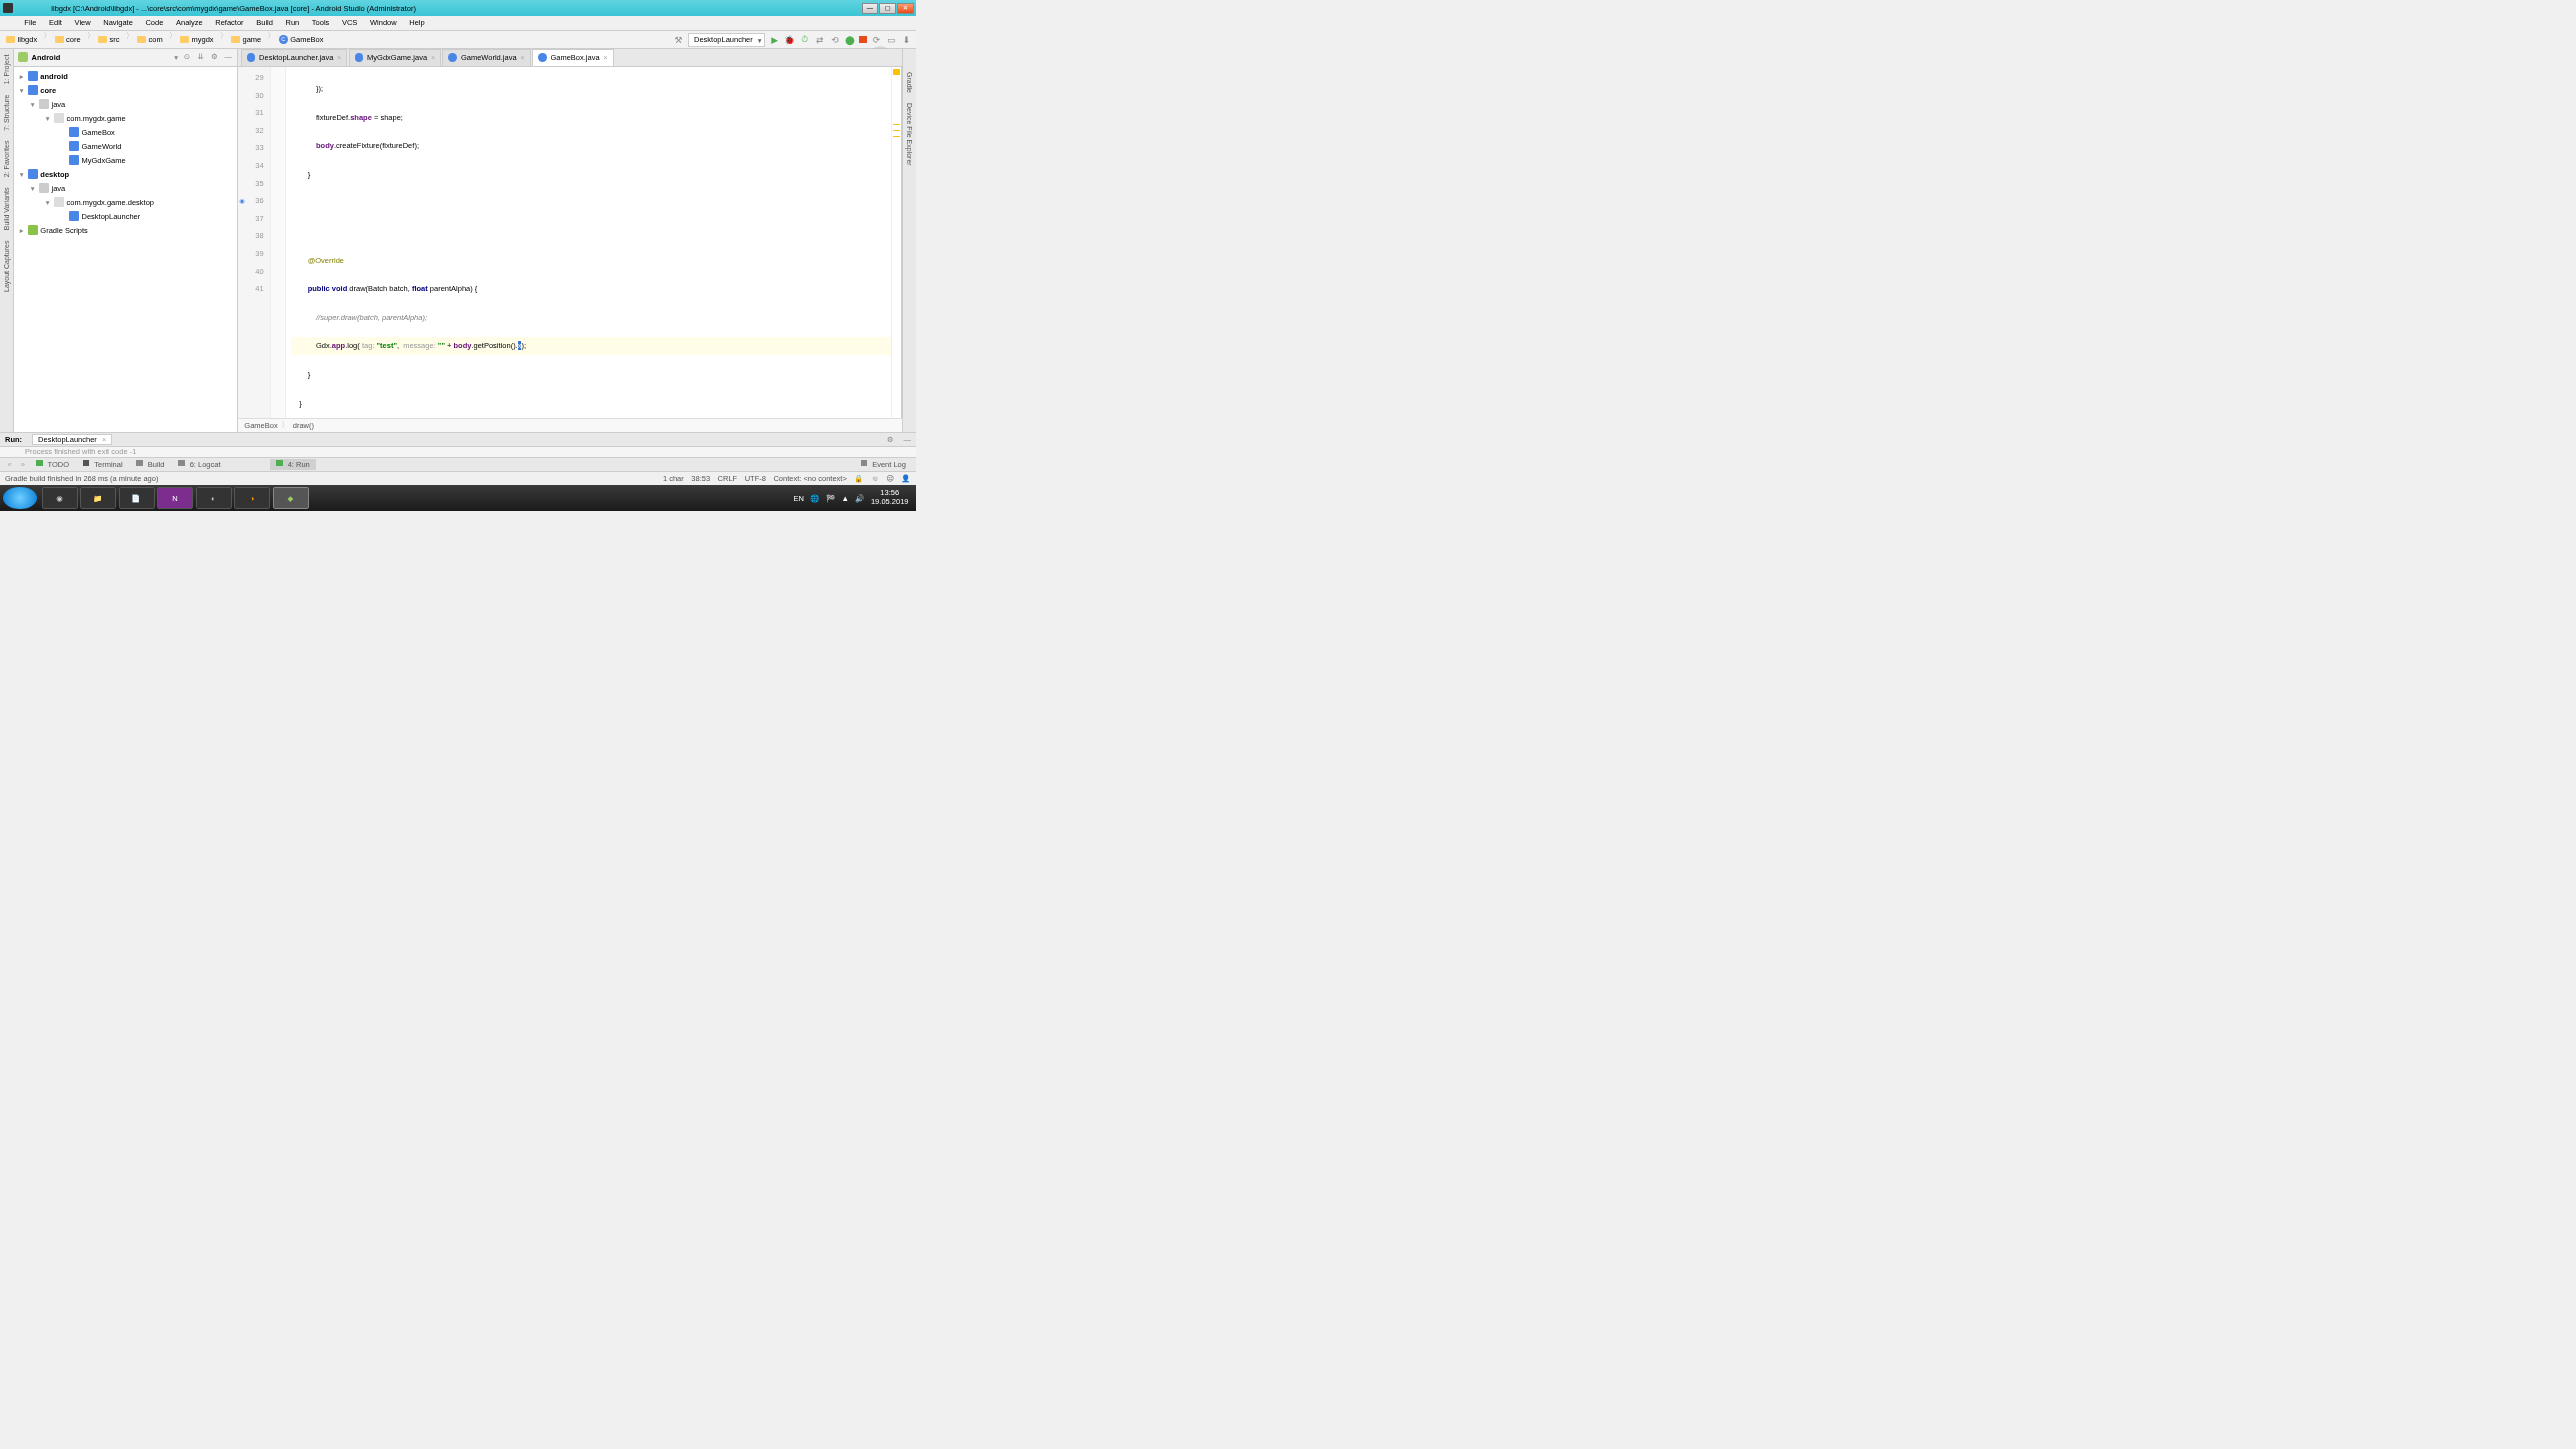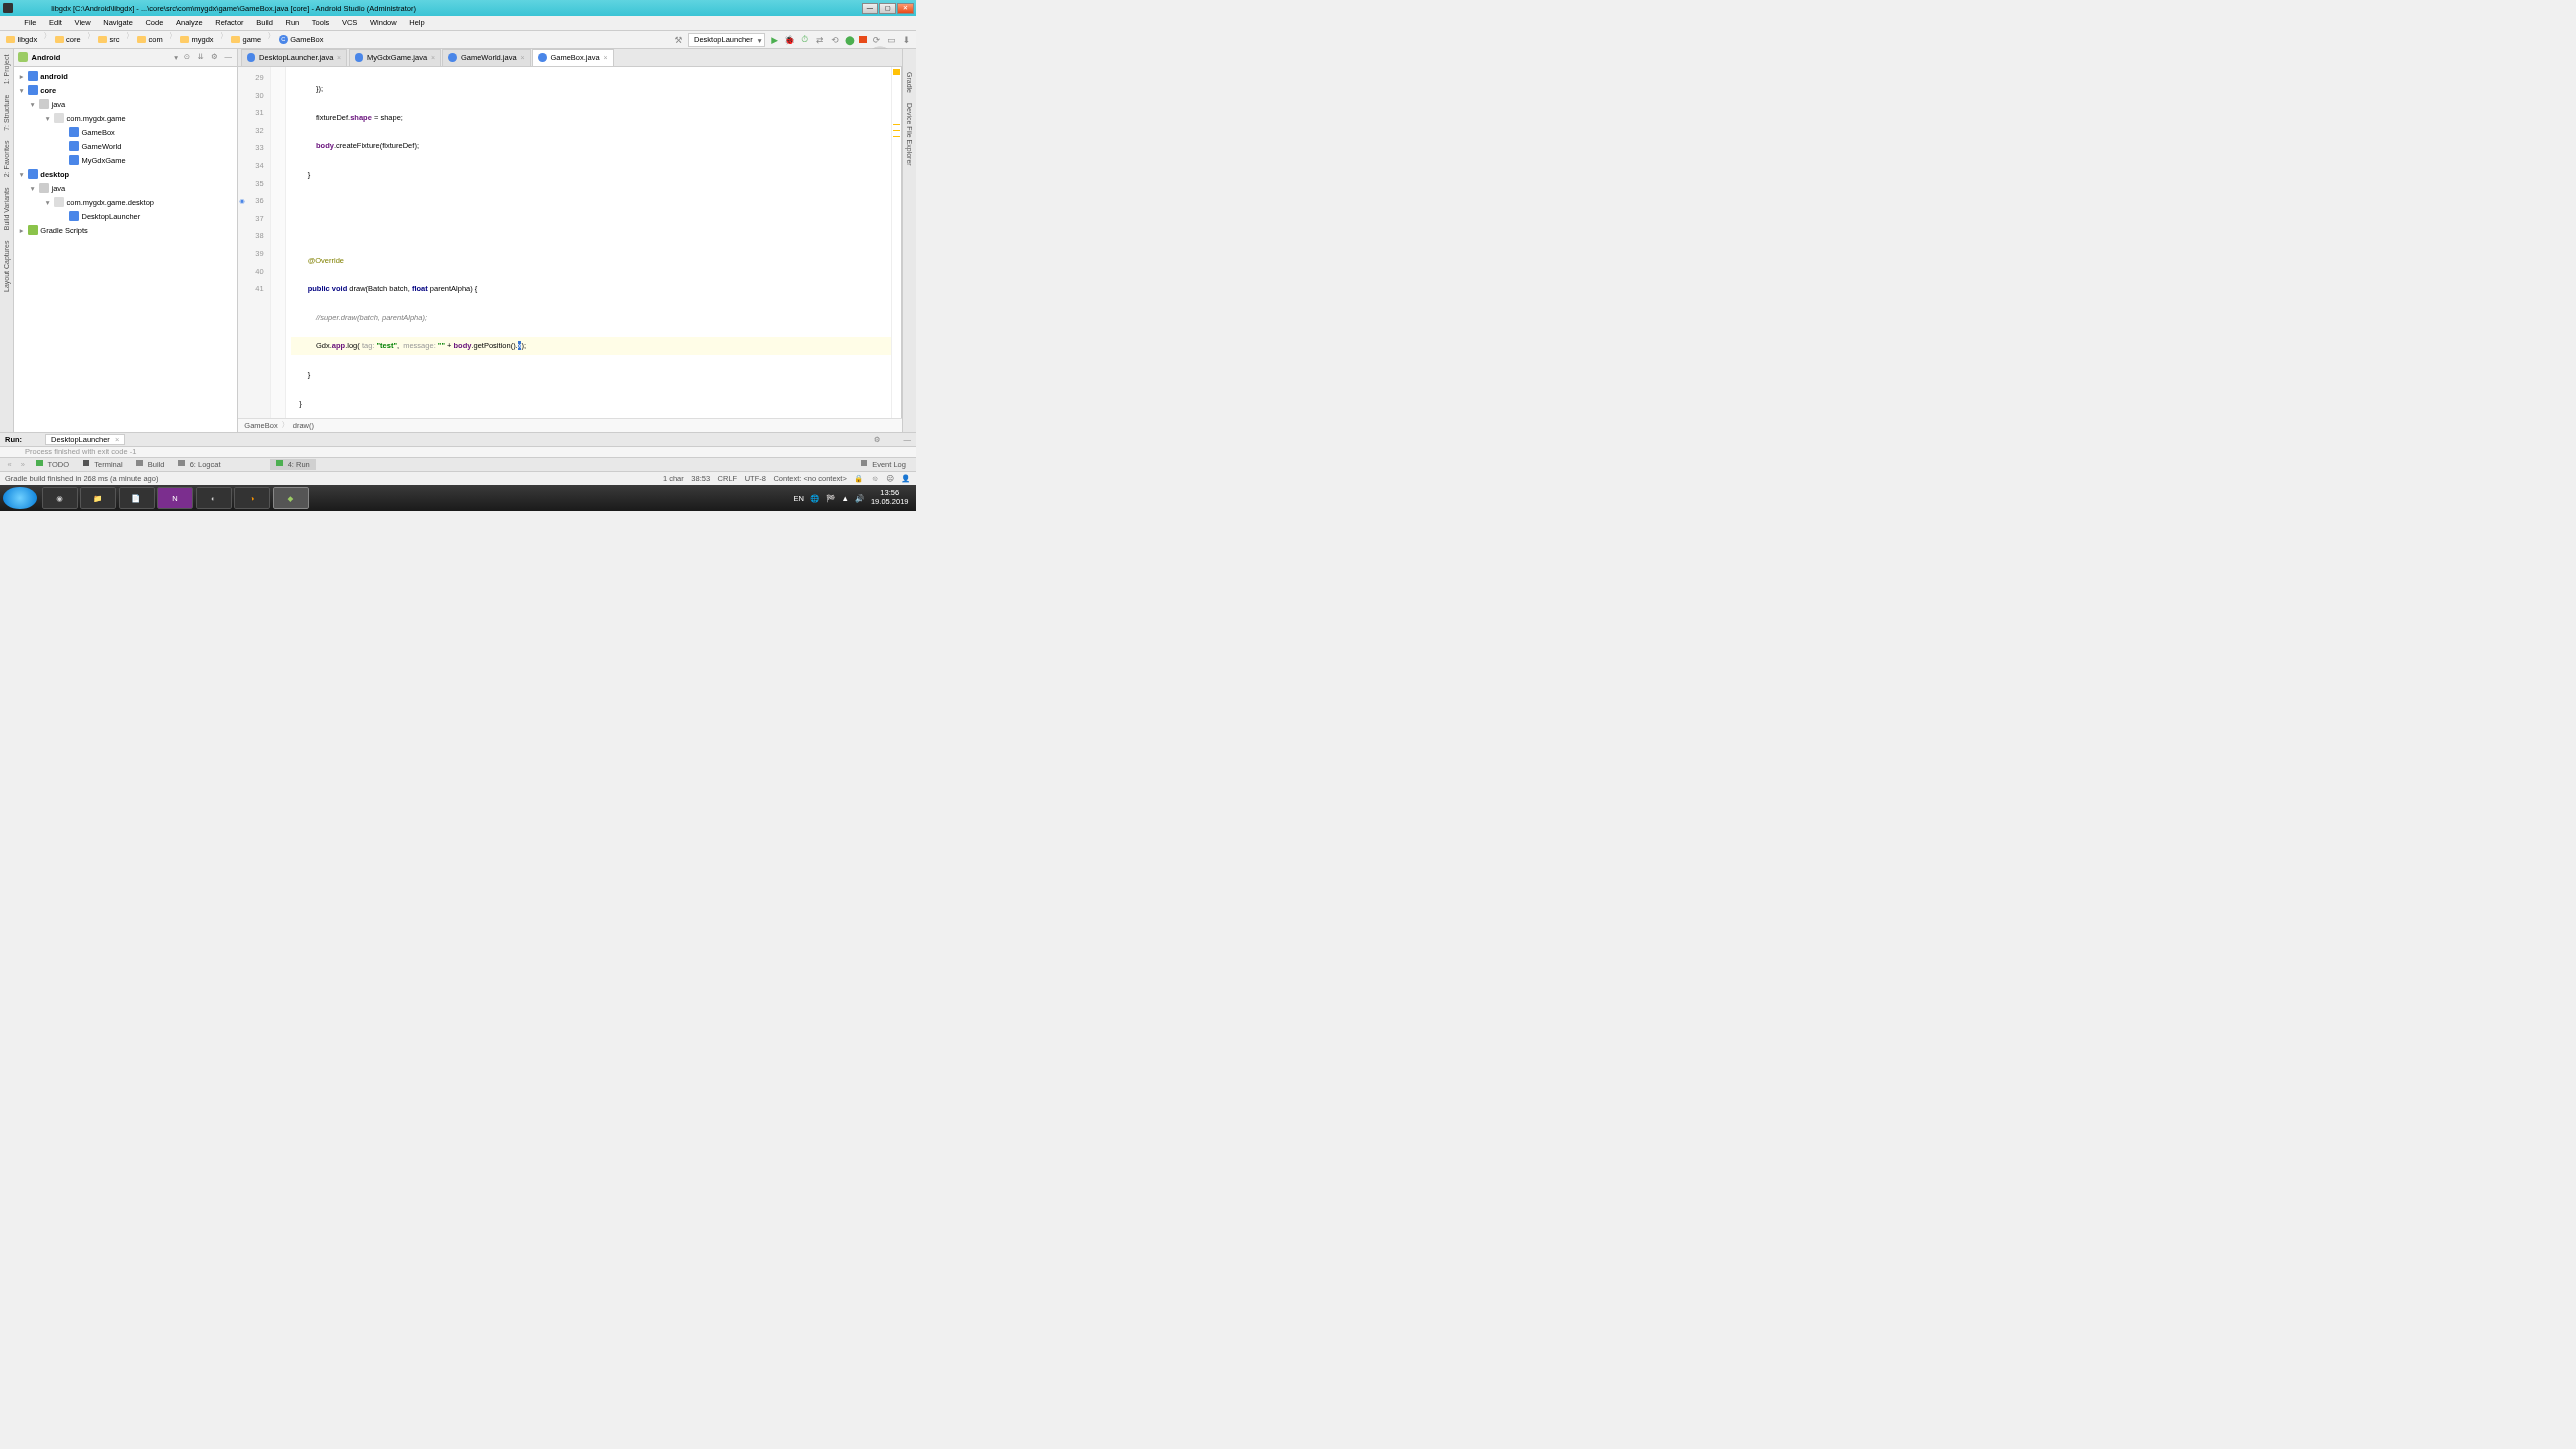--- a/index.html
+++ b/index.html
@@ -87,21 +87,21 @@
 
 .ed-crumb { height: 14px; background: #f8f8f8; border-top: 0.6px solid #ddd; padding: 0 6.3px; display: flex; align-items: center; font-size: 7.5px; color: #555; }
 .ed-crumb .sep2 { margin: 0 3.8px; color: #aaa; }
 
 
 .rightstrip { width: 14px; background: #e8e8e8; border-left: 0.6px solid #ccc; display: flex; flex-direction: column; align-items: center; padding-top: 19px; }
 .rightstrip .vtab { writing-mode: vertical-rl; padding: 3.8px 1.3px; font-size: 7px; color: #555; cursor: pointer; margin-bottom: 2.5px; }
 
 
 .run-window { height: 25px; background: #f5f5f5; border-top: 0.6px solid #ccc; display: flex; flex-direction: column; }
-.run-header { height: 14px; background: #e8e8e8; display: flex; align-items: center; padding: 0 5px; gap: 23px; border-bottom: 0.6px solid #ccc; }
+.run-header { height: 14px; background: #e8e8e8; display: flex; align-items: center; padding: 0 5px; gap: 10px; border-bottom: 0.6px solid #ccc; }
 .run-header .rlabel { font-weight: bold; }
 .run-header .rtab { background: #fff; border: 0.6px solid #ccc; padding: 0 5px; height: 11.3px; display: flex; align-items: center; gap:2.5px; }
 .run-header .spacer { flex:1; }
 .run-header .gear { color: #888; cursor: pointer; }
 .run-body { flex: 1; padding: 0 25px; font-family: Consolas, monospace; font-size: 8.8px; color: #999; overflow: hidden; display:flex; align-items:center; }
 
 
 .bottom-tabs { height: 14px; background: #e8e8e8; border-top: 0.6px solid #ccc; display: flex; align-items: center; padding: 0 3.8px; gap: 1.3px; }
 .btab { padding: 1.3px 6.3px; cursor: pointer; font-size: 7px; color: #555; display: flex; align-items: flex-start; gap: 5px; }
 .btab.active { background: #d0d0d0; margin-left: 42px; }

